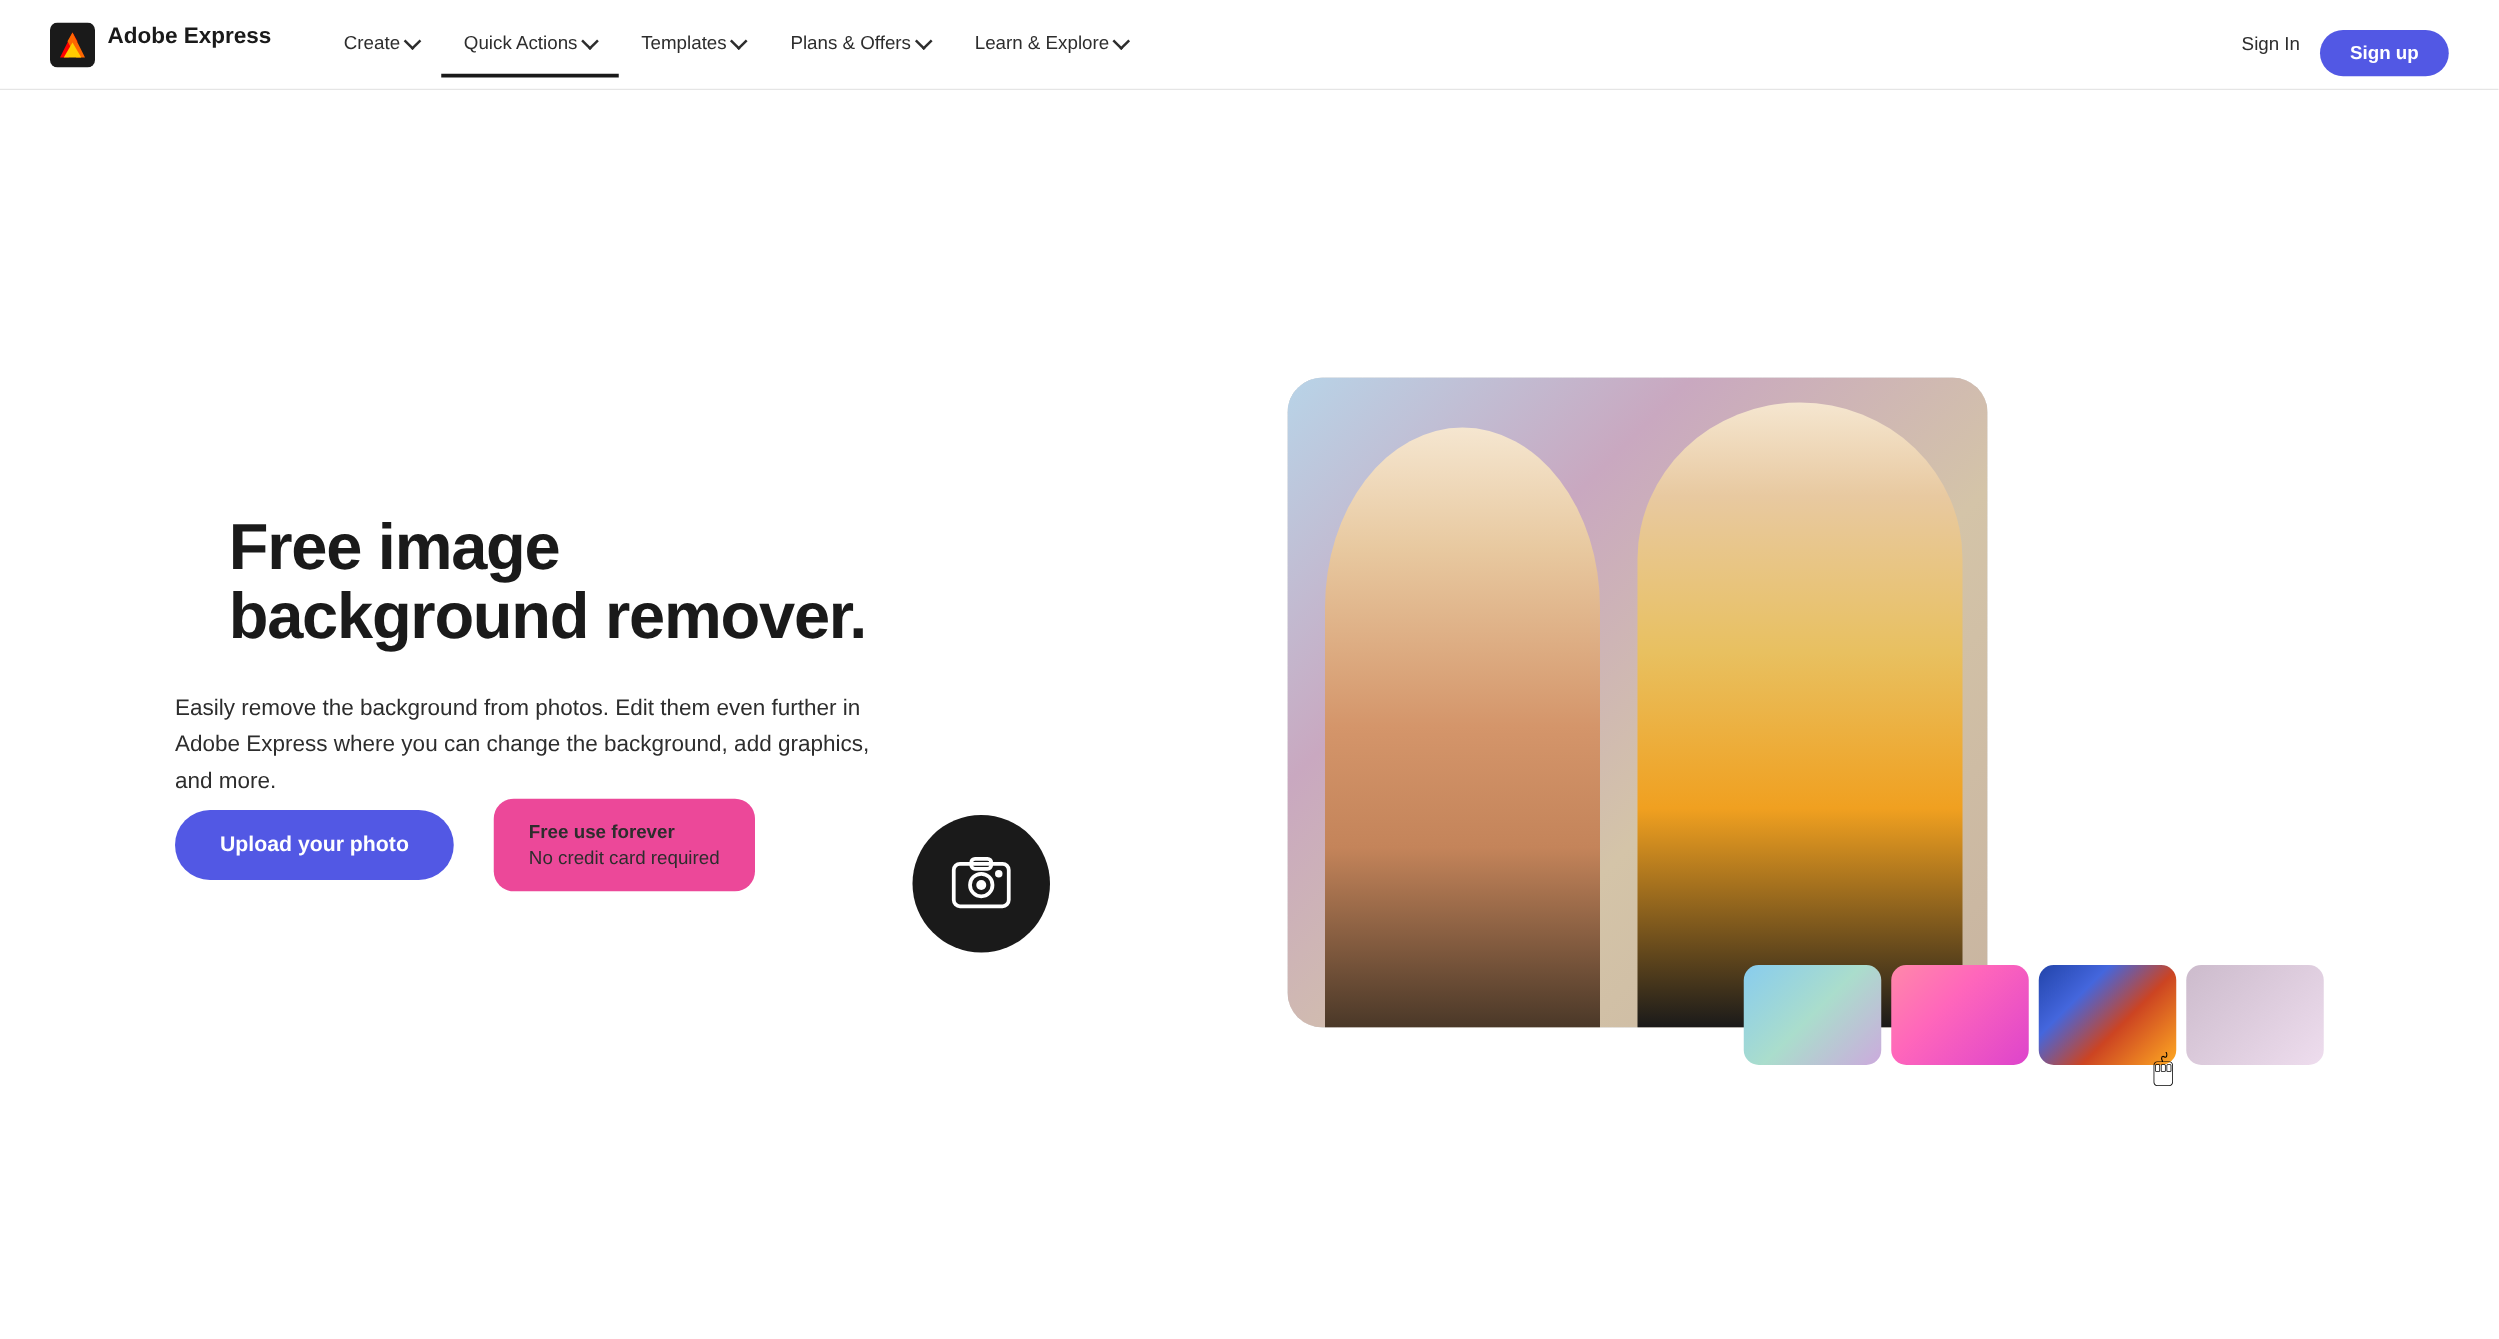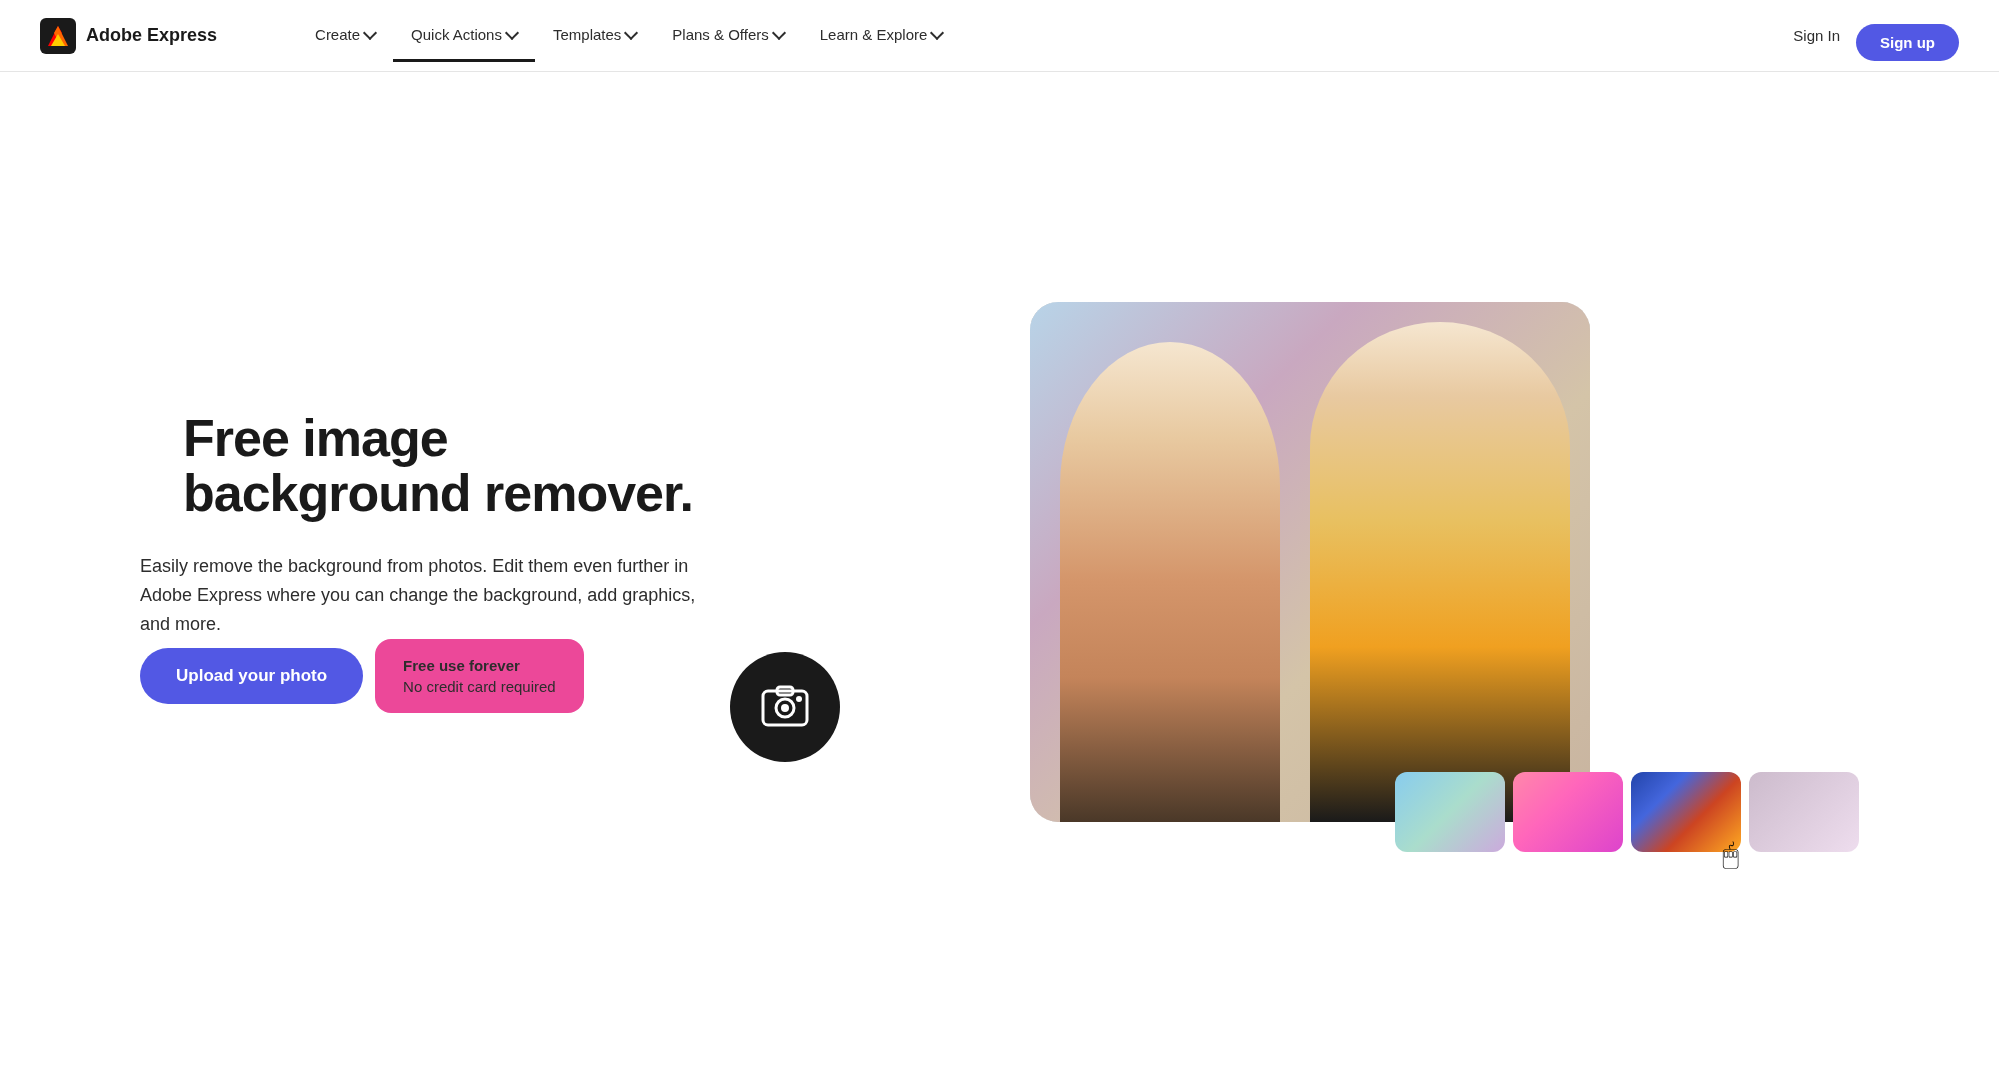--- a/index.html
+++ b/index.html
@@ -22,23 +22,23 @@
       align-items: center;
       height: 72px;
       padding: 0 40px;
       border-bottom: 1px solid #e5e5e5;
       background: #ffffff;
       position: relative;
     }
 
     .logo-area {
       display: flex;
-      align-items: center;
+      align-items: flex-start;
       gap: 10px;
-      margin-right: 80px;
+      margin-right: 40px;
       cursor: pointer;
     }
 
     .logo-text {
       font-size: 18px;
       font-weight: 700;
       color: #1a1a1a;
       white-space: nowrap;
     }
 
@@ -134,21 +134,21 @@
       font-size: 18px;
       font-weight: 400;
       color: #2d2d2d;
       line-height: 1.6;
       max-width: 560px;
     }
 
     .cta-area {
       display: flex;
       align-items: center;
-      gap: 12px;
+      gap: 32px;
     }
 
     .upload-btn {
       background: #5258e4;
       color: #ffffff;
       font-size: 17px;
       font-weight: 700;
       border: none;
       border-radius: 32px;
       padding: 18px 36px;

